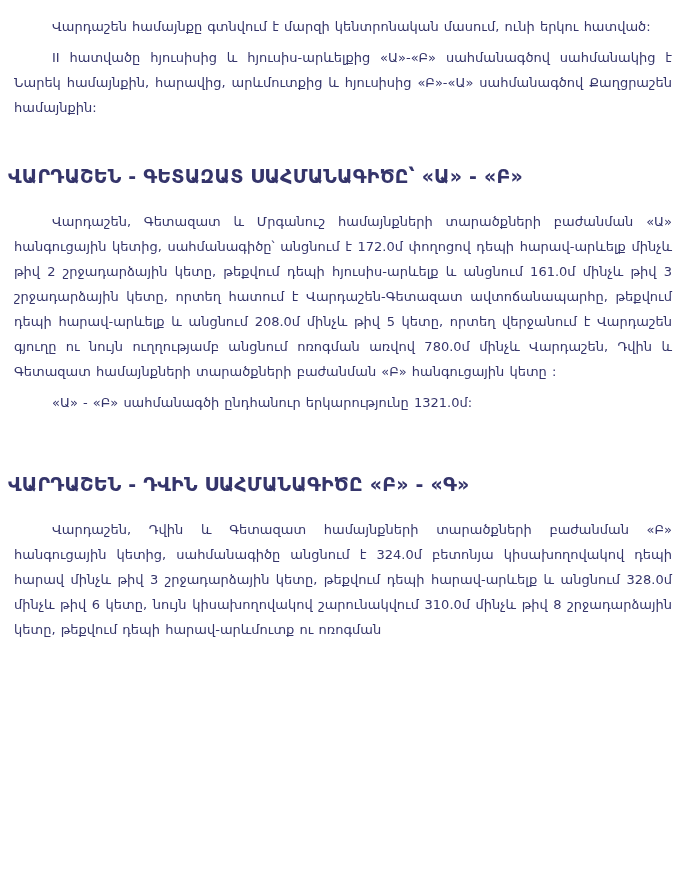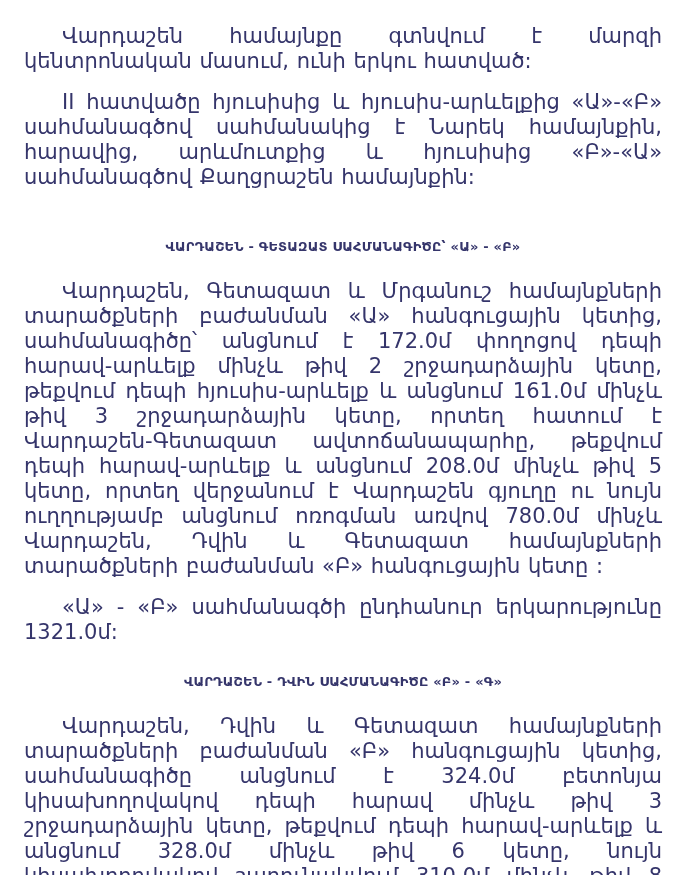--- a/index.html
+++ b/index.html
@@ -16,38 +16,38 @@
     overflow: hidden;
   }
   .page {
     box-sizing: border-box;
     width: 686px;
     min-height: 875px;
     padding: 8px 8px 0 8px;
     background: #ffffff;
   }
   p.doc-par {
-    margin: 16px;
-    font-size: 21px;
+    margin: 6px;
+    font-size: 13px;
     line-height: 25px;
     text-align: justify;
     text-indent: 38px;
     word-spacing: 1px;
   }
   h3.doc-heading {
     margin: 44px 0 20px 0;
-    font-size: 13px;
+    font-size: 19px;
     line-height: 25px;
     font-weight: bold;
-    text-align: center;
+    text-align: left;
     text-indent: 0;
     letter-spacing: 0.2px;
   }
   h3.doc-heading.second {
-    margin-top: 24px;
+    margin-top: 57px;
   }
 </style>
 </head>
 <body>
 
 <div class="page">
 
   <p class="doc-par">Վարդաշեն համայնքը գտնվում է մարզի կենտրոնական մասում, ունի երկու հատված:</p>
 
 

